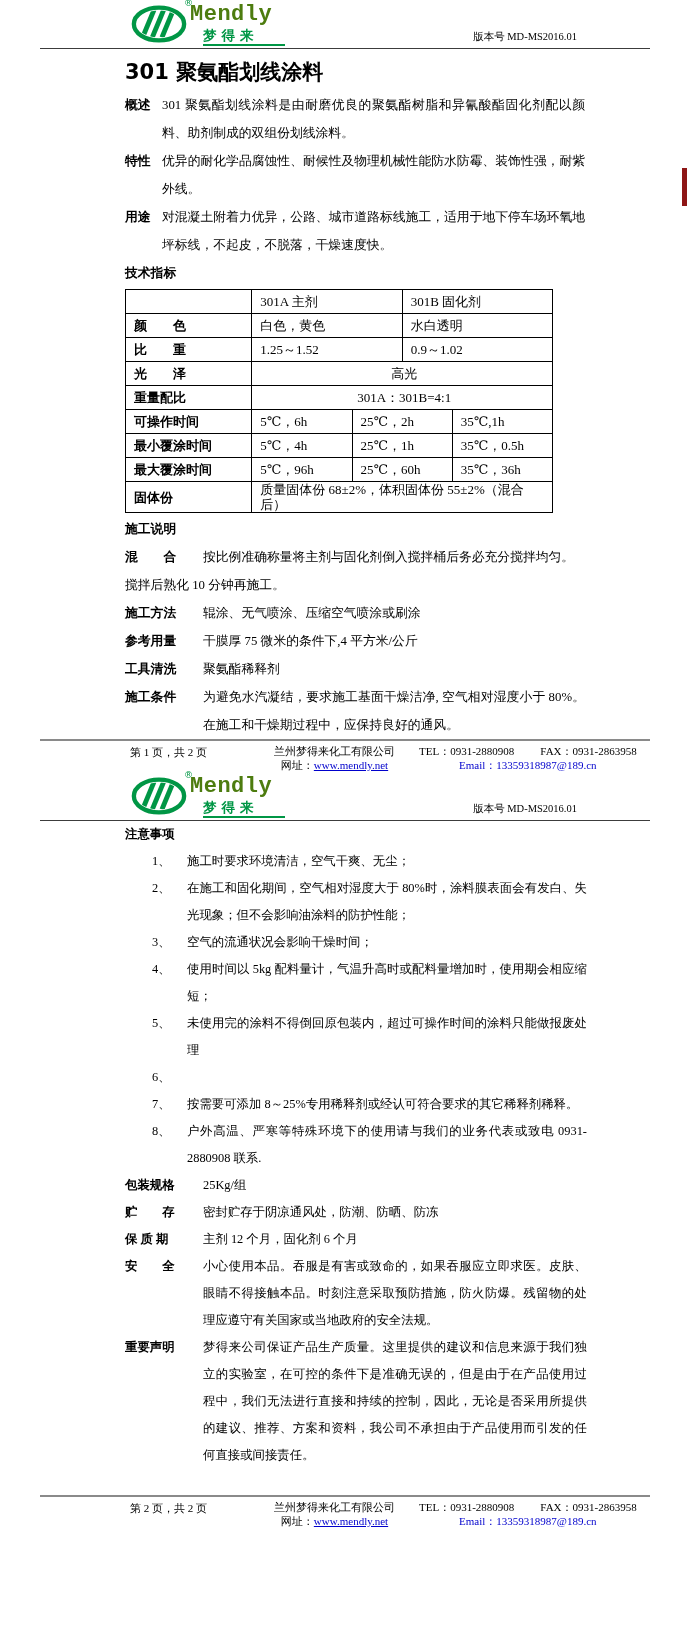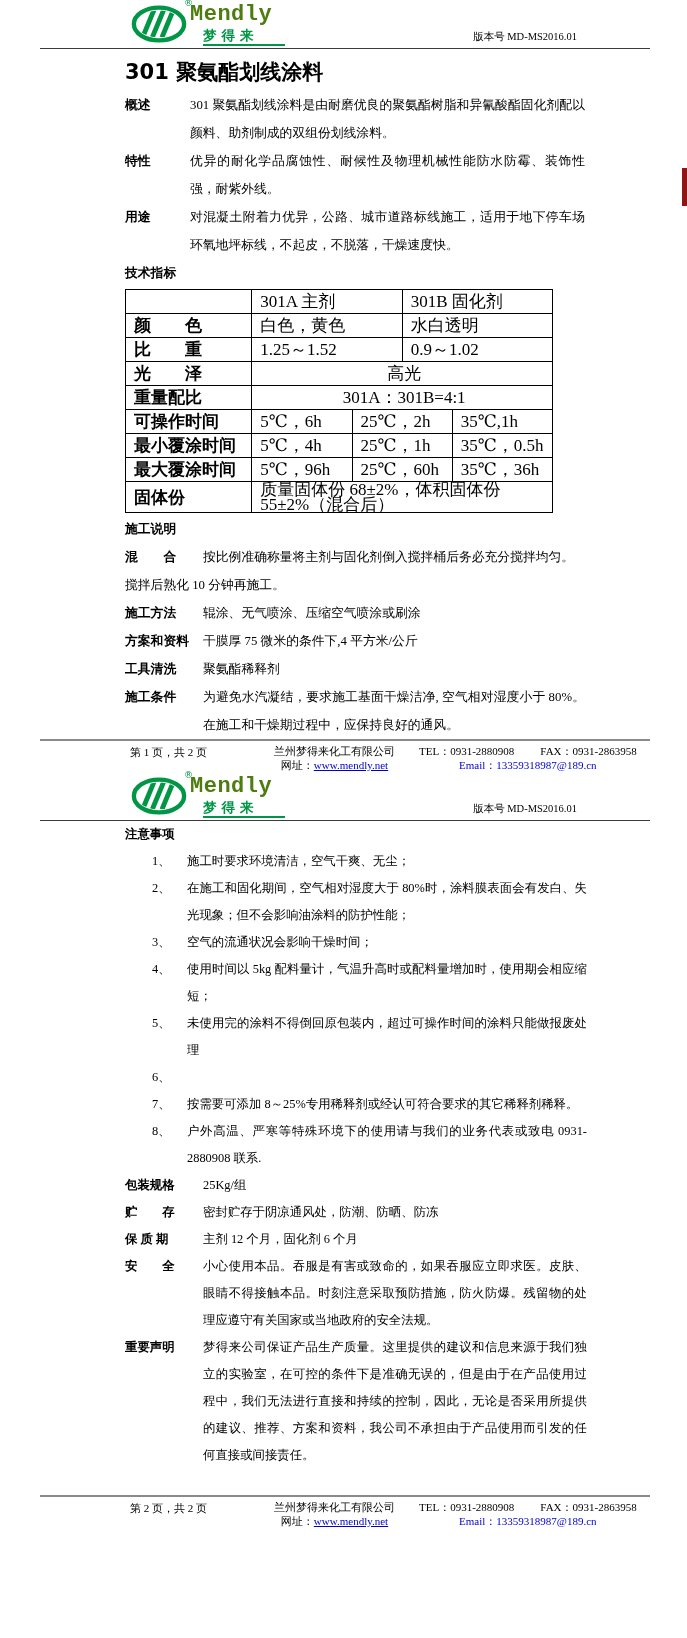--- a/index.html
+++ b/index.html
@@ -24,27 +24,27 @@
   .logo-text { position:relative; margin-left:2px; padding-top:2px; }
   .reg { position:absolute; left:-6px; top:-4px; font-size:9px; color:#009645; font-family:"DejaVu Sans",sans-serif; }
   .logo-en { font-family:Liberation Mono, monospace; font-weight:bold; font-size:22px; line-height:22px; color:#4d7c0f; letter-spacing:0.5px; }
   .logo-cn { font-family:"DejaVu Sans","Liberation Sans",sans-serif; font-weight:bold; font-size:13.5px; line-height:16px; color:#009645; letter-spacing:5px; margin-left:13px; border-bottom:2px solid #009645; padding-bottom:1px; display:inline-block; min-width:82px; }
   .version { font-size:10.5px; line-height:12px; padding-bottom:3px; white-space:nowrap; }
   .rule { border-top:1.5px solid #3c3c3c; margin:0 37px 0 40px; }
 
   
   .content { margin:0 102px 0 125px; font-size:12.8px; line-height:28px; }
   .title { font-family:"DejaVu Sans","Liberation Sans",sans-serif; font-weight:bold; font-size:21px; line-height:30px; margin:8px 0 4px 0; }
-  .sec { display:flex;gap:28px; }
+  .sec { display:flex; }
   .sec .slabel { flex:0 0 37px; font-weight:bold; }
   .sec .stext { flex:1; text-align:justify; }
   .heading { font-weight:bold; }
 
   
-  .spec-table { border-collapse:collapse; table-layout:fixed; width:428px; margin:2px 0 2px 0; font-size:17px; }
+  .spec-table { border-collapse:collapse; table-layout:fixed; width:428px; margin:2px 0 2px 0; font-size:13px; }
   .spec-table td { border:1px solid #000; height:24px; padding:0 4px 0 8px; vertical-align:middle; line-height:15px; }
   .spec-table .lbl { font-weight:bold; }
   .spec-table .ctr { text-align:center; }
   .c-label { width:126px; }
   .c-unit { width:50px; }
 
   
   .mixline1 { display:flex; }
   .mixline1 .clabel { flex:0 0 78px; font-weight:bold; }
   .crow { display:flex; }
@@ -186,21 +186,21 @@
         <div class="clabel">混　　合</div>
         <div>按比例准确称量将主剂与固化剂倒入搅拌桶后务必充分搅拌均匀。</div>
       </div>
       <div>搅拌后熟化 10 分钟再施工。</div>
 
       <div class="crow">
         <div class="clabel">施工方法</div>
         <div class="ctext">辊涂、无气喷涂、压缩空气喷涂或刷涂</div>
       </div>
       <div class="crow">
-        <div class="clabel">方案和资料</div>
+        <div class="clabel">参考用量</div>
         <div class="ctext">干膜厚 75 微米的条件下,4 平方米/公斤</div>
       </div>
       <div class="crow">
         <div class="clabel">工具清洗</div>
         <div class="ctext">聚氨酯稀释剂</div>
       </div>
       <div class="crow">
         <div class="clabel">施工条件</div>
         <div class="ctext">为避免水汽凝结，要求施工基面干燥洁净, 空气相对湿度小于 80%。在施工和干燥期过程中，应保持良好的通风。</div>
       </div>

